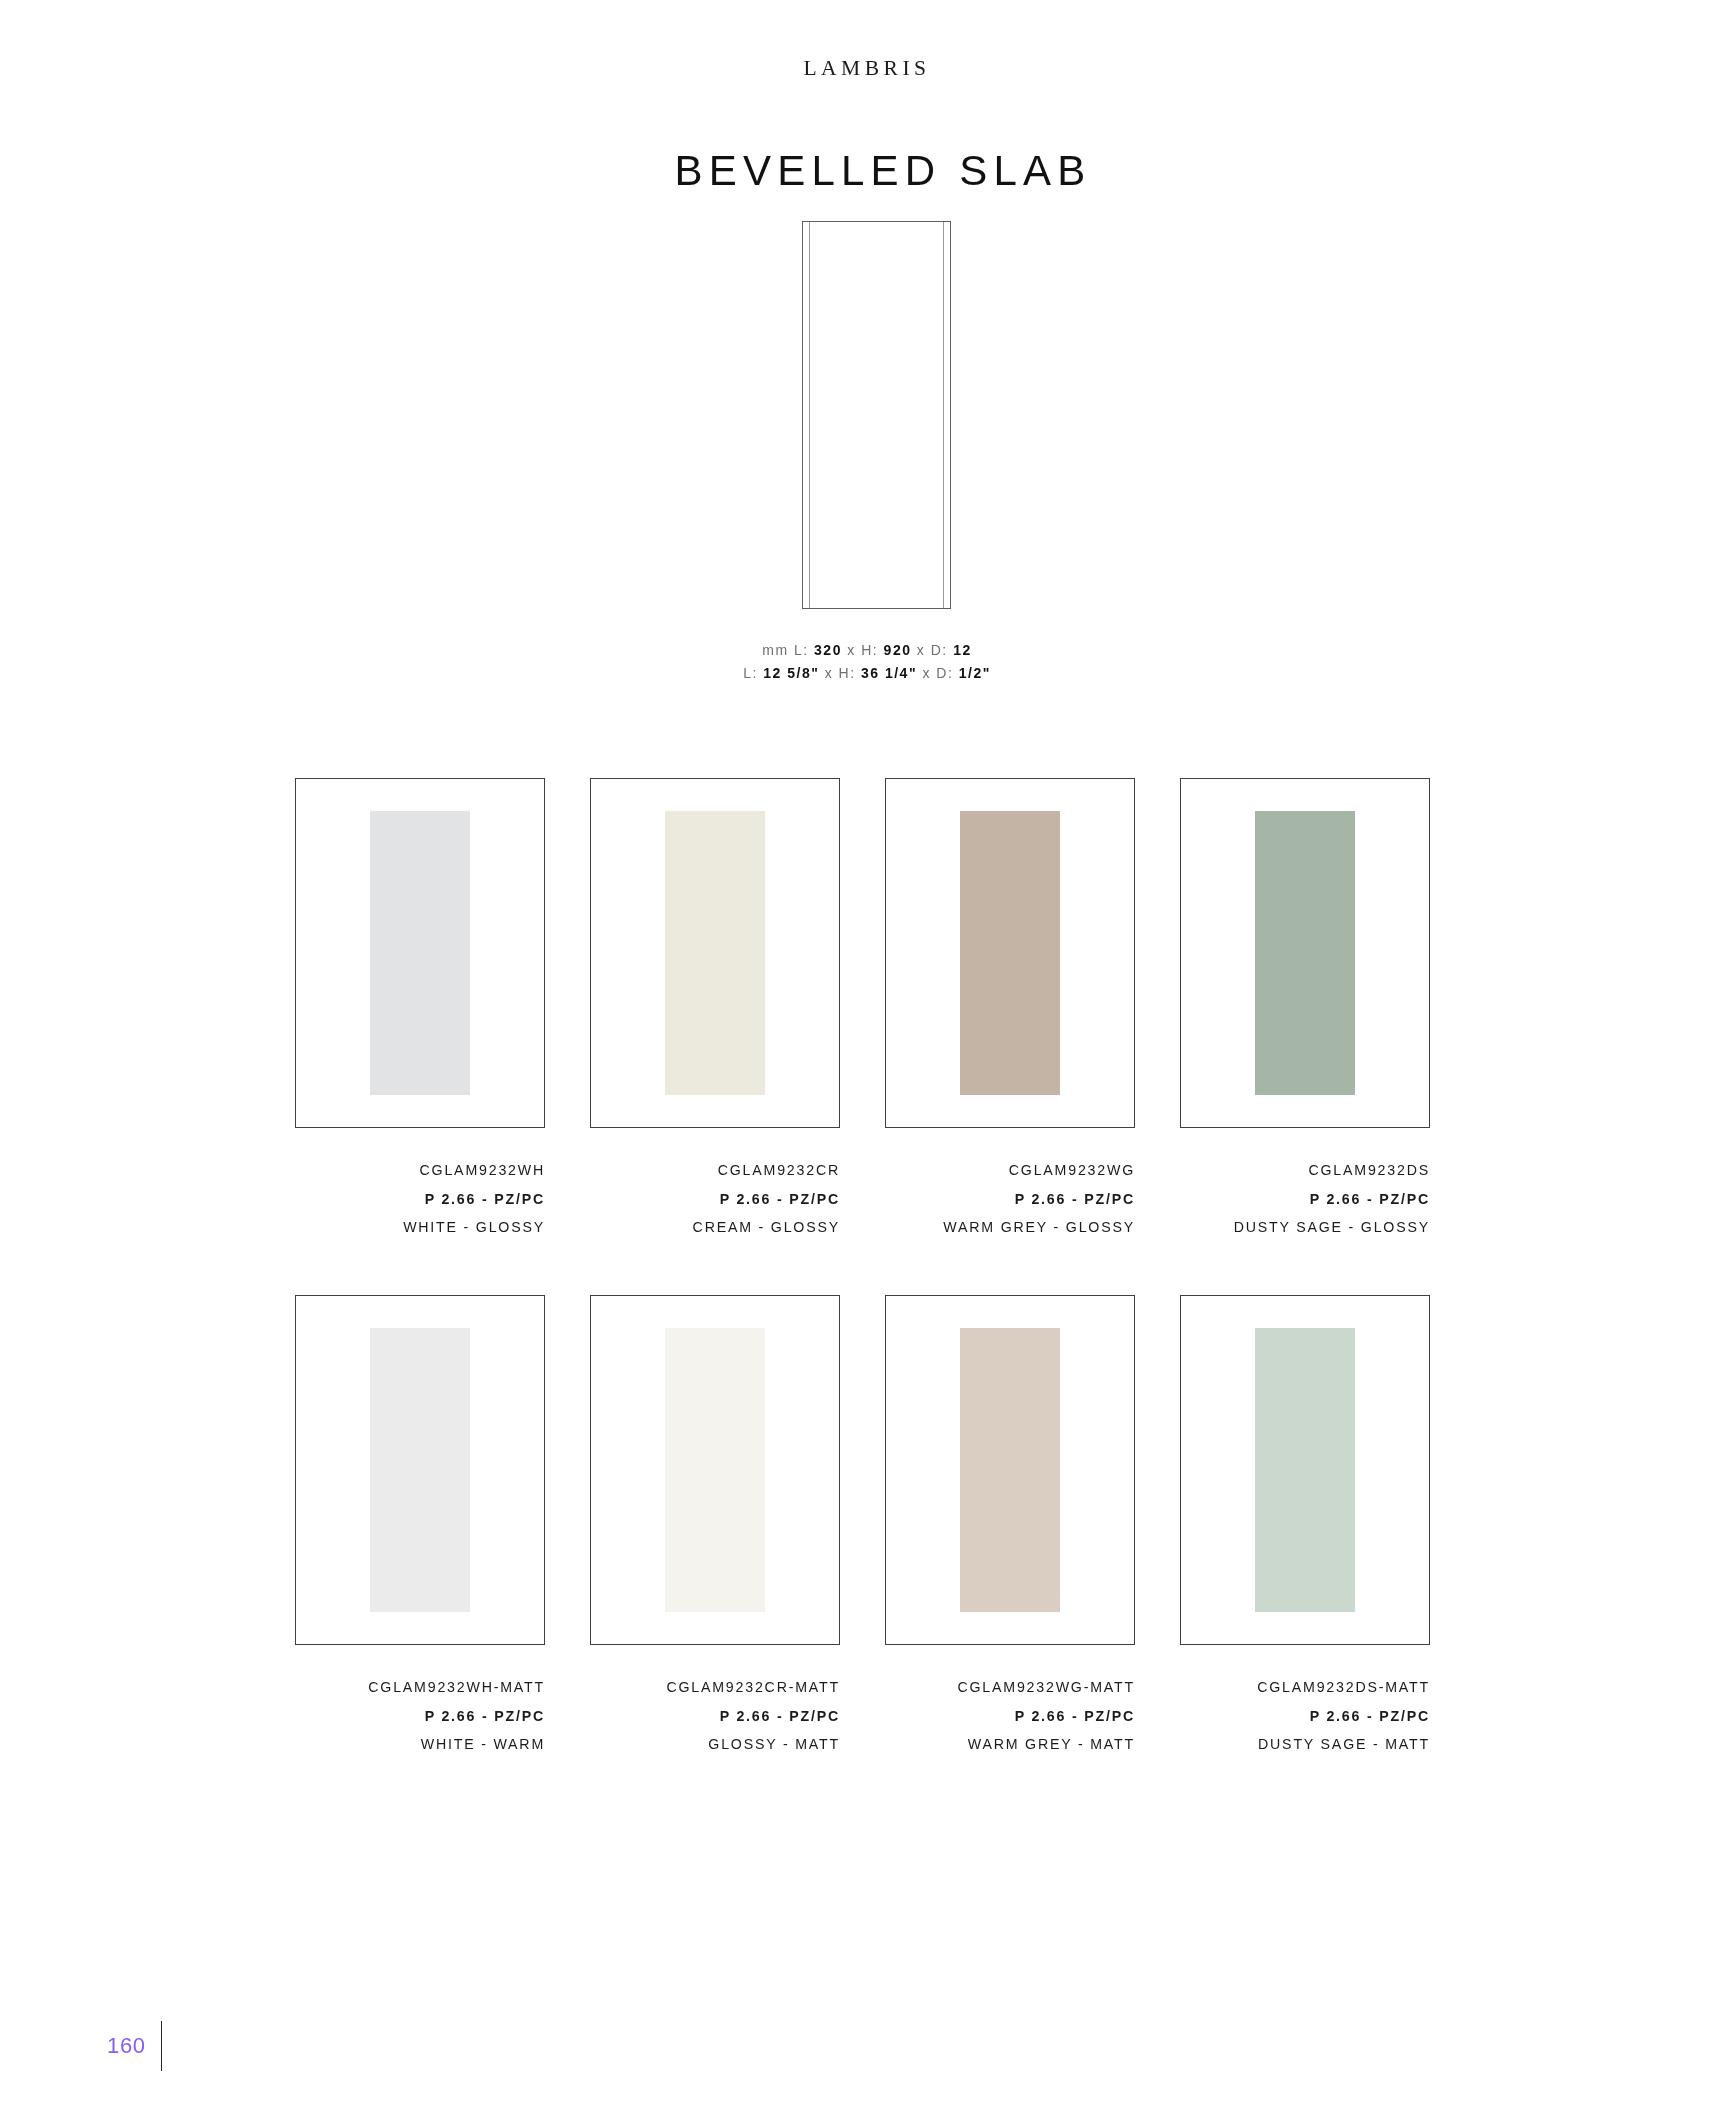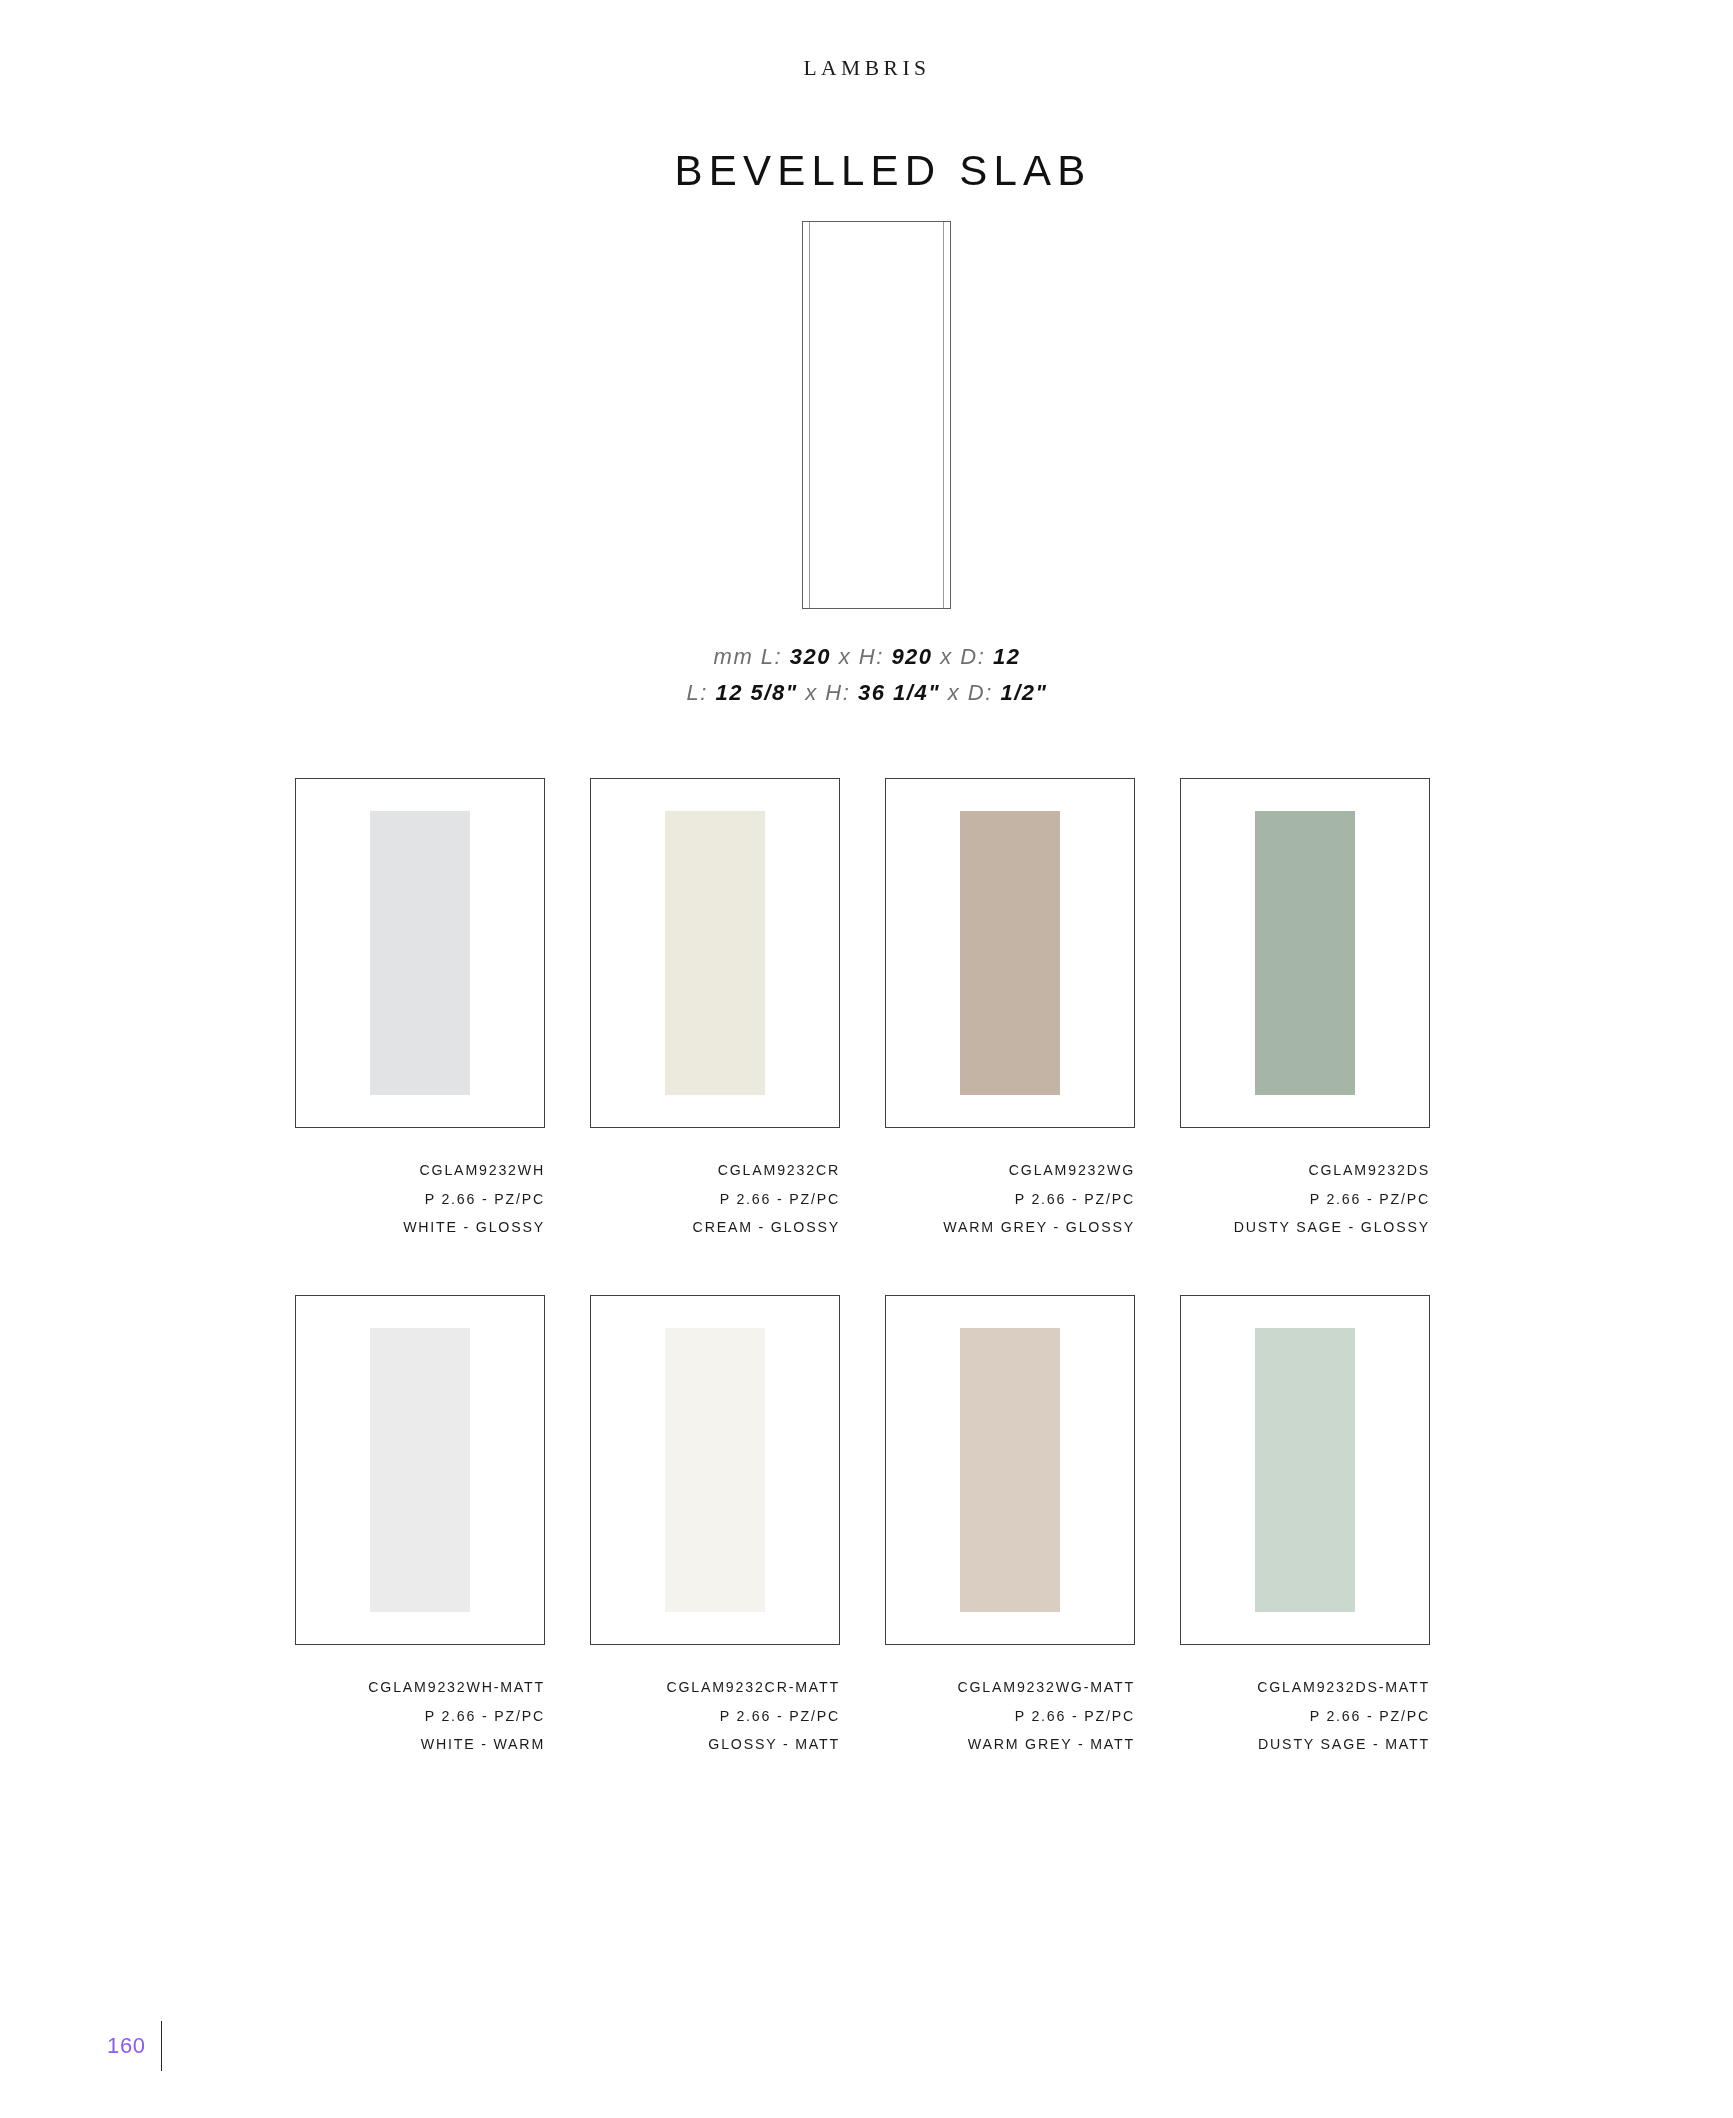--- a/index.html
+++ b/index.html
@@ -37,21 +37,21 @@
     position:absolute; top:0; bottom:0; width:0;
     border-left:1px solid #9a9a9a;
   }
   .diagram .bevel.l { left:6.2px; }
   .diagram .bevel.r { right:6.2px; }
 
   .dims {
     position:absolute; left:0; top:639px; width:100%;
     text-align:center; line-height:1.62;
   }
-  .dims .row { font-size:22px; letter-spacing:1.5px; color:#6f6f6f; font-weight:300; white-space:pre;font-style:italic; }
+  .dims .row { font-size:14px; letter-spacing:1.5px; color:#6f6f6f; font-weight:300; white-space:pre; }
   .dims .row b { color:#111; font-weight:600; }
 
   
   .grid {
     position:absolute; left:295px; width:1144px;
     display:grid; grid-template-columns:repeat(4, 250px);
     column-gap:45px;
   }
   .grid.row1 { top:778px; }
   .grid.row2 { top:1295px; }
@@ -64,21 +64,21 @@
     display:flex; align-items:center; justify-content:center;
   }
   .swatch { width:100px; height:284px; }
 
   .caption {
     margin-top:28.4px; text-align:right;
     font-size:14.2px; letter-spacing:1.8px;
     color:#1b1b1b; font-weight:400; line-height:2.0;
   }
   .caption .code { white-space:nowrap; }
-  .caption .price { white-space:nowrap; }
+  .caption .price { white-space:nowrap;font-weight:bold; }
   .caption .finish { white-space:nowrap; }
   .pagenum {
     position:absolute; left:107px; top:2033px;
     font-size:22px; color:#8b5cf6; font-weight:300; letter-spacing:0.7px;
   }
   .rule {
     position:absolute; left:161px; top:2021px;
     width:0; height:50px; border-left:1.5px solid #2a2a2a;
   }
   .footer-label {

